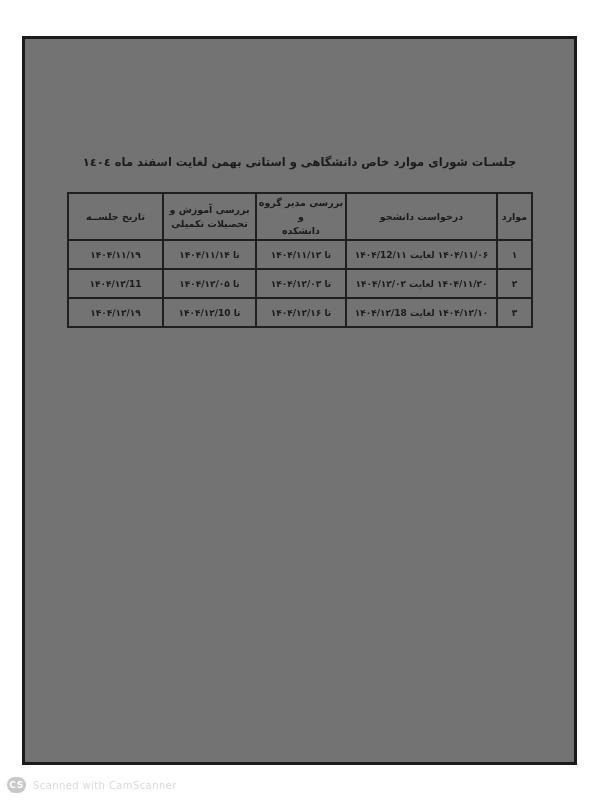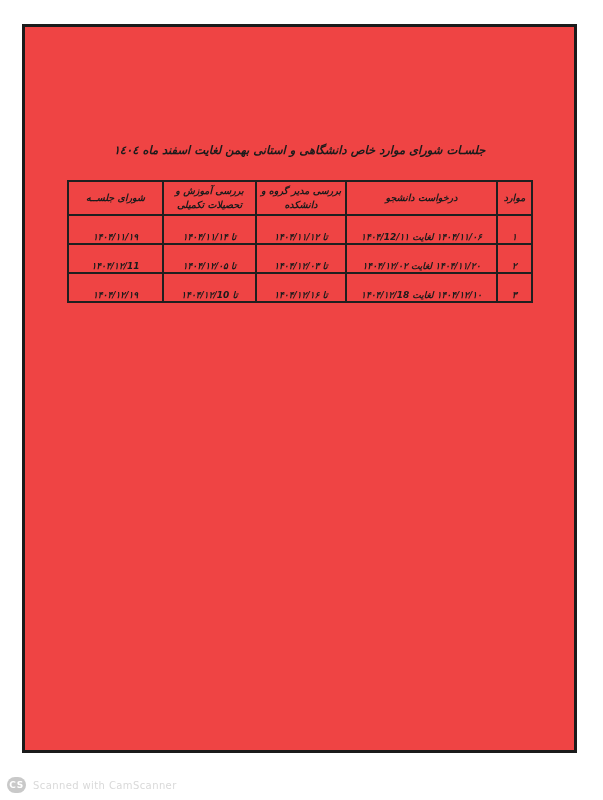--- a/index.html
+++ b/index.html
@@ -9,25 +9,24 @@
     font-family: "DejaVu Sans", sans-serif;
   }
   .page {
     position: relative;
     width: 603px; height: 800px;
     background: #ffffff;
     overflow: hidden;
   }
   .frame {
     position: absolute;
-    left: 22px; top: 24px;
+    left: 22px; top: 36px;
     width: 555px; height: 729px;
     border: 3px solid #1b1b1b;
-    background: #ef4444;
-    font-style: italic;
+    background: #737373;
   }
   .doc-title {
     position: absolute;
     top: 116px; left: 0; right: 0;
     text-align: center;
     direction: rtl;
     font-weight: bold;
     font-size: 11.5px;
     color: #1b1b1b;
     letter-spacing: 0.2px;
@@ -51,21 +50,21 @@
     font-size: 9.5px;
     height: 32px;
     vertical-align: middle;
     line-height: 1.45;
     padding: 2px 1px;
   }
   table.schedule td {
     font-size: 9px;
     height: 29px;
     vertical-align: top;
-    padding-top: 16px;
+    padding-top: 9px;
     white-space: nowrap;
   }
   col.c-rowno { width: 35px; }
   col.c-request { width: 151px; }
   col.c-dept { width: 90px; }
   col.c-edu { width: 93px; }
   col.c-date { width: 95px; }
 
   .watermark {
     position: absolute;
@@ -114,21 +113,21 @@
           <th>موارد</th>
           <th>درخواست دانشجو</th>
           <th>
             <span>بررسی مدیر گروه و</span><br>
             <span>دانشکده</span>
           </th>
           <th>
             <span>بررسی آموزش و</span><br>
             <span>تحصیلات تکمیلی</span>
           </th>
-          <th>شورای جلســه</th>
+          <th>تاریخ جلســه</th>
         </tr>
       </thead>
       <tbody>
         <tr>
           <td>۱</td>
           <td>۱۴۰۴/۱۱/۰۶ لغایت ۱۴۰۴/12/۱۱</td>
           <td>تا ۱۴۰۴/۱۱/۱۲</td>
           <td>تا ۱۴۰۴/۱۱/۱۴</td>
           <td>۱۴۰۴/۱۱/۱۹</td>
         </tr>

